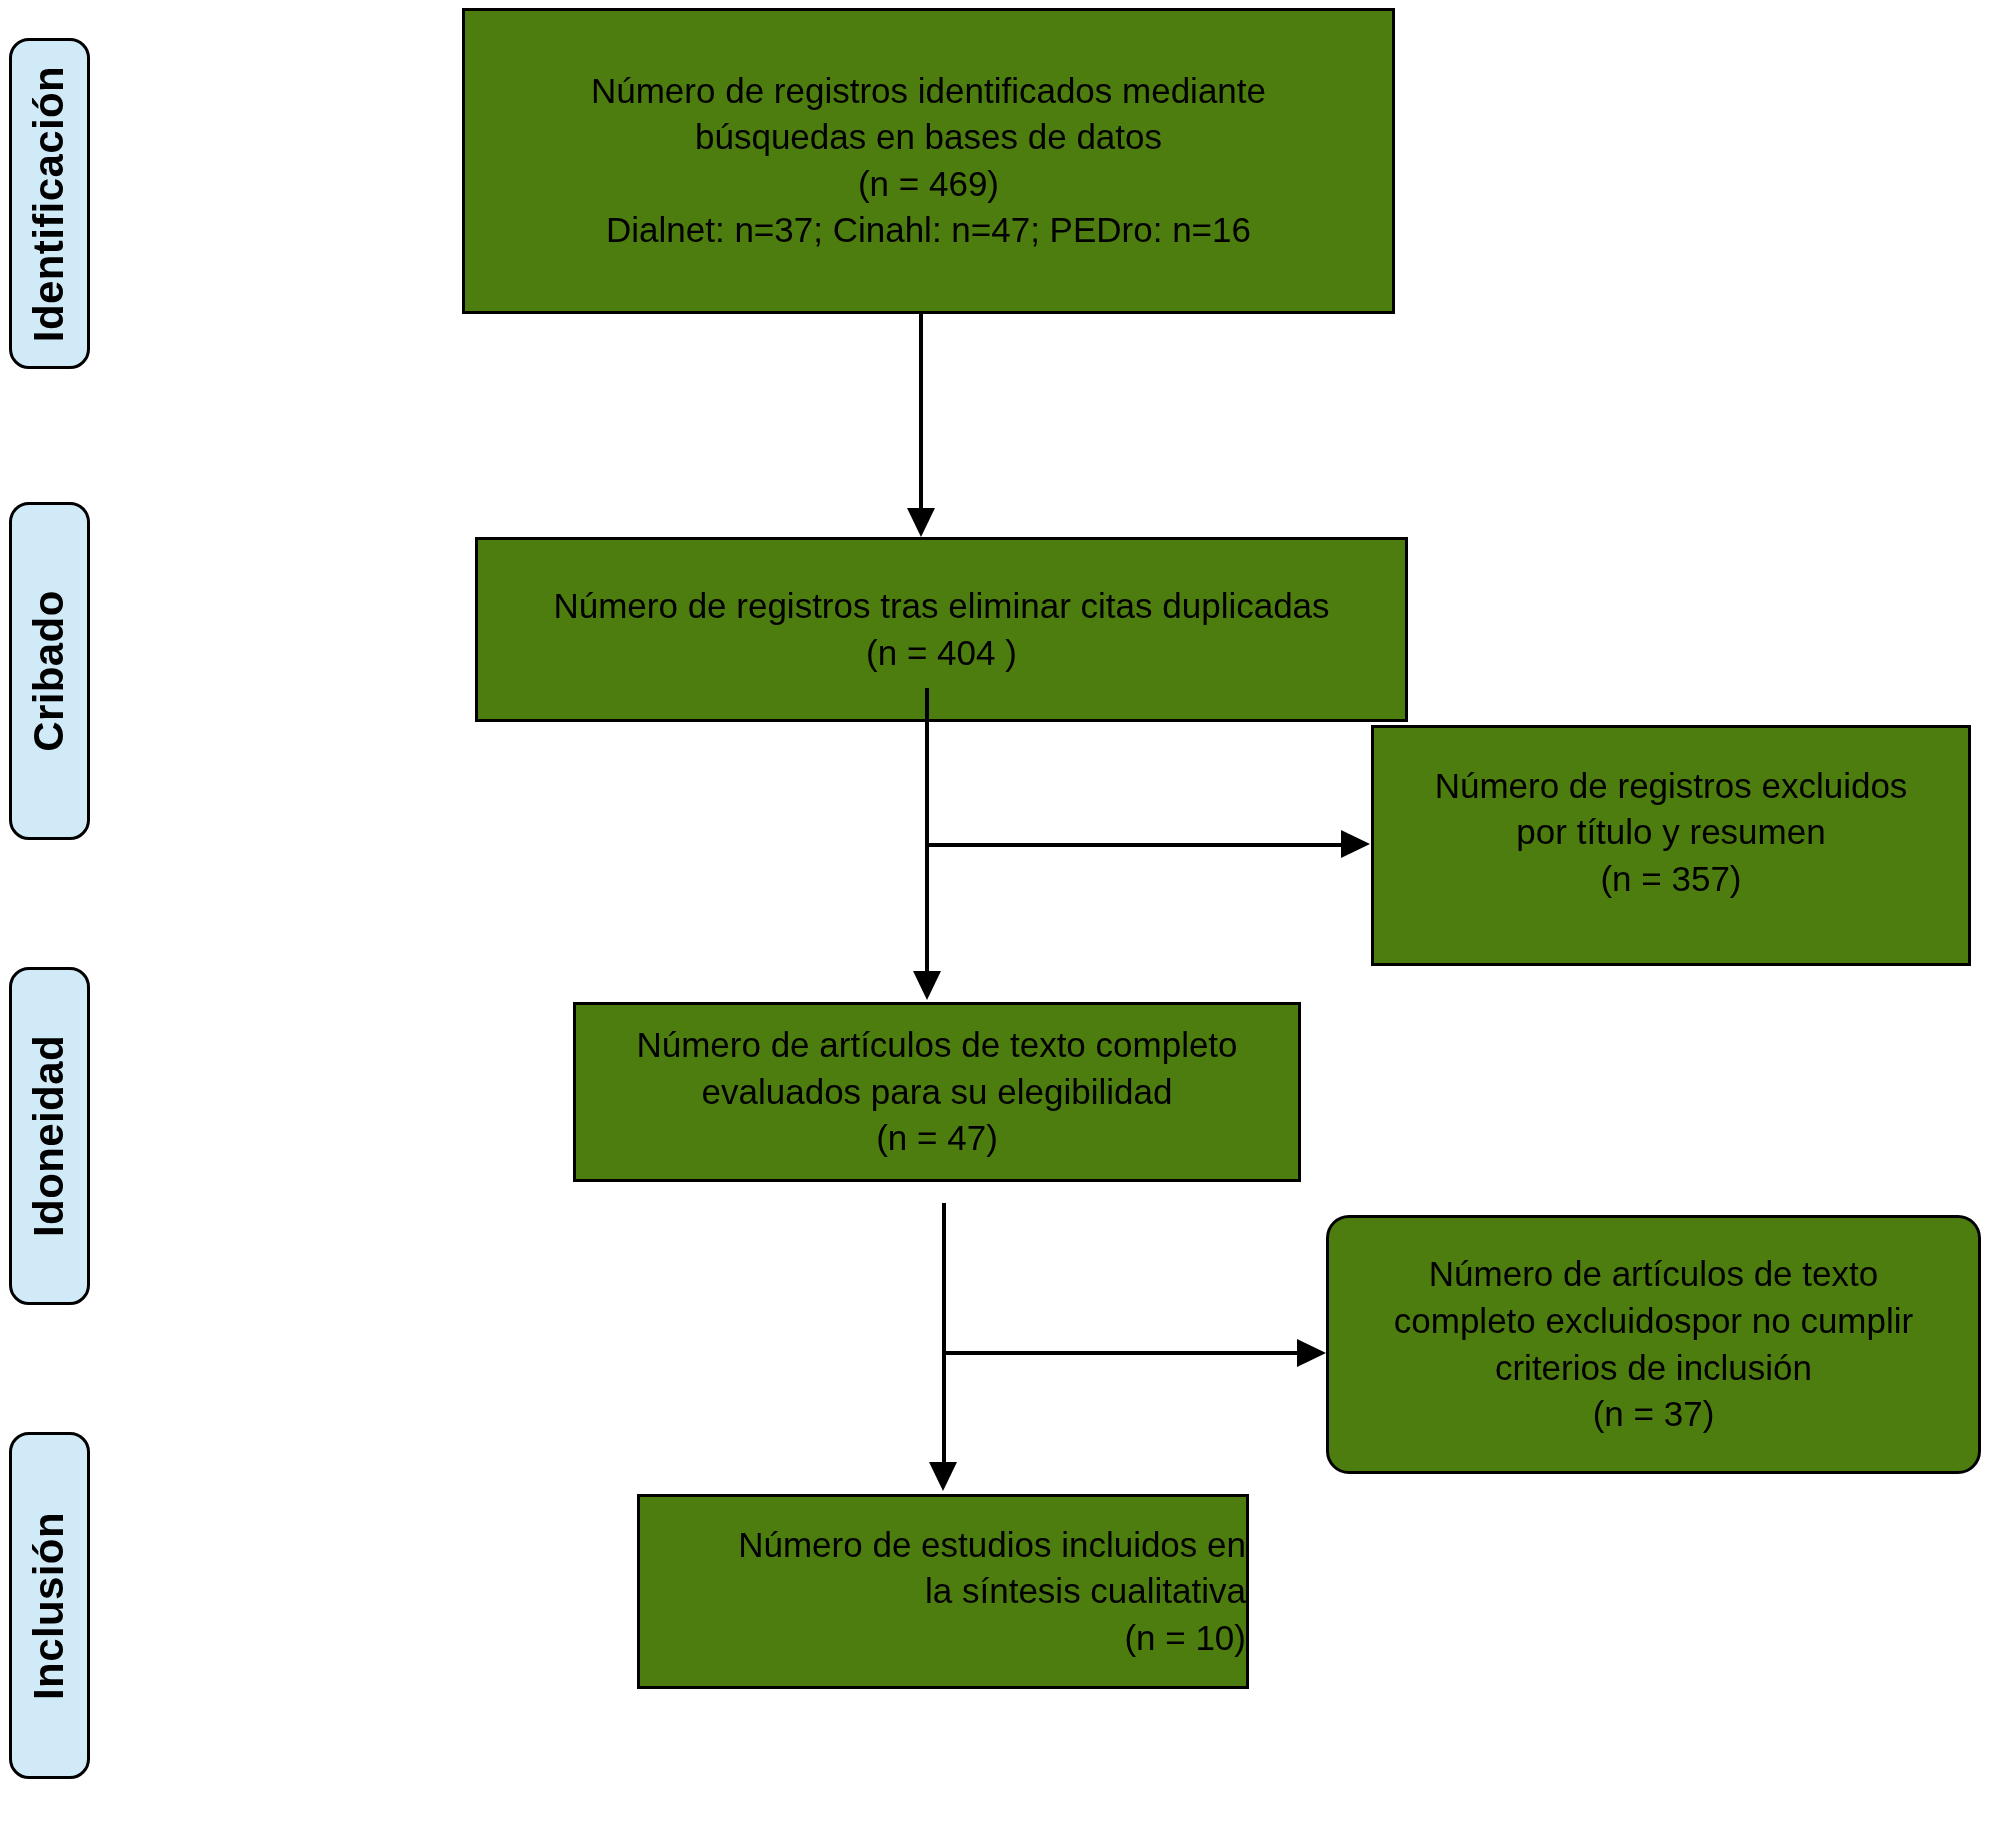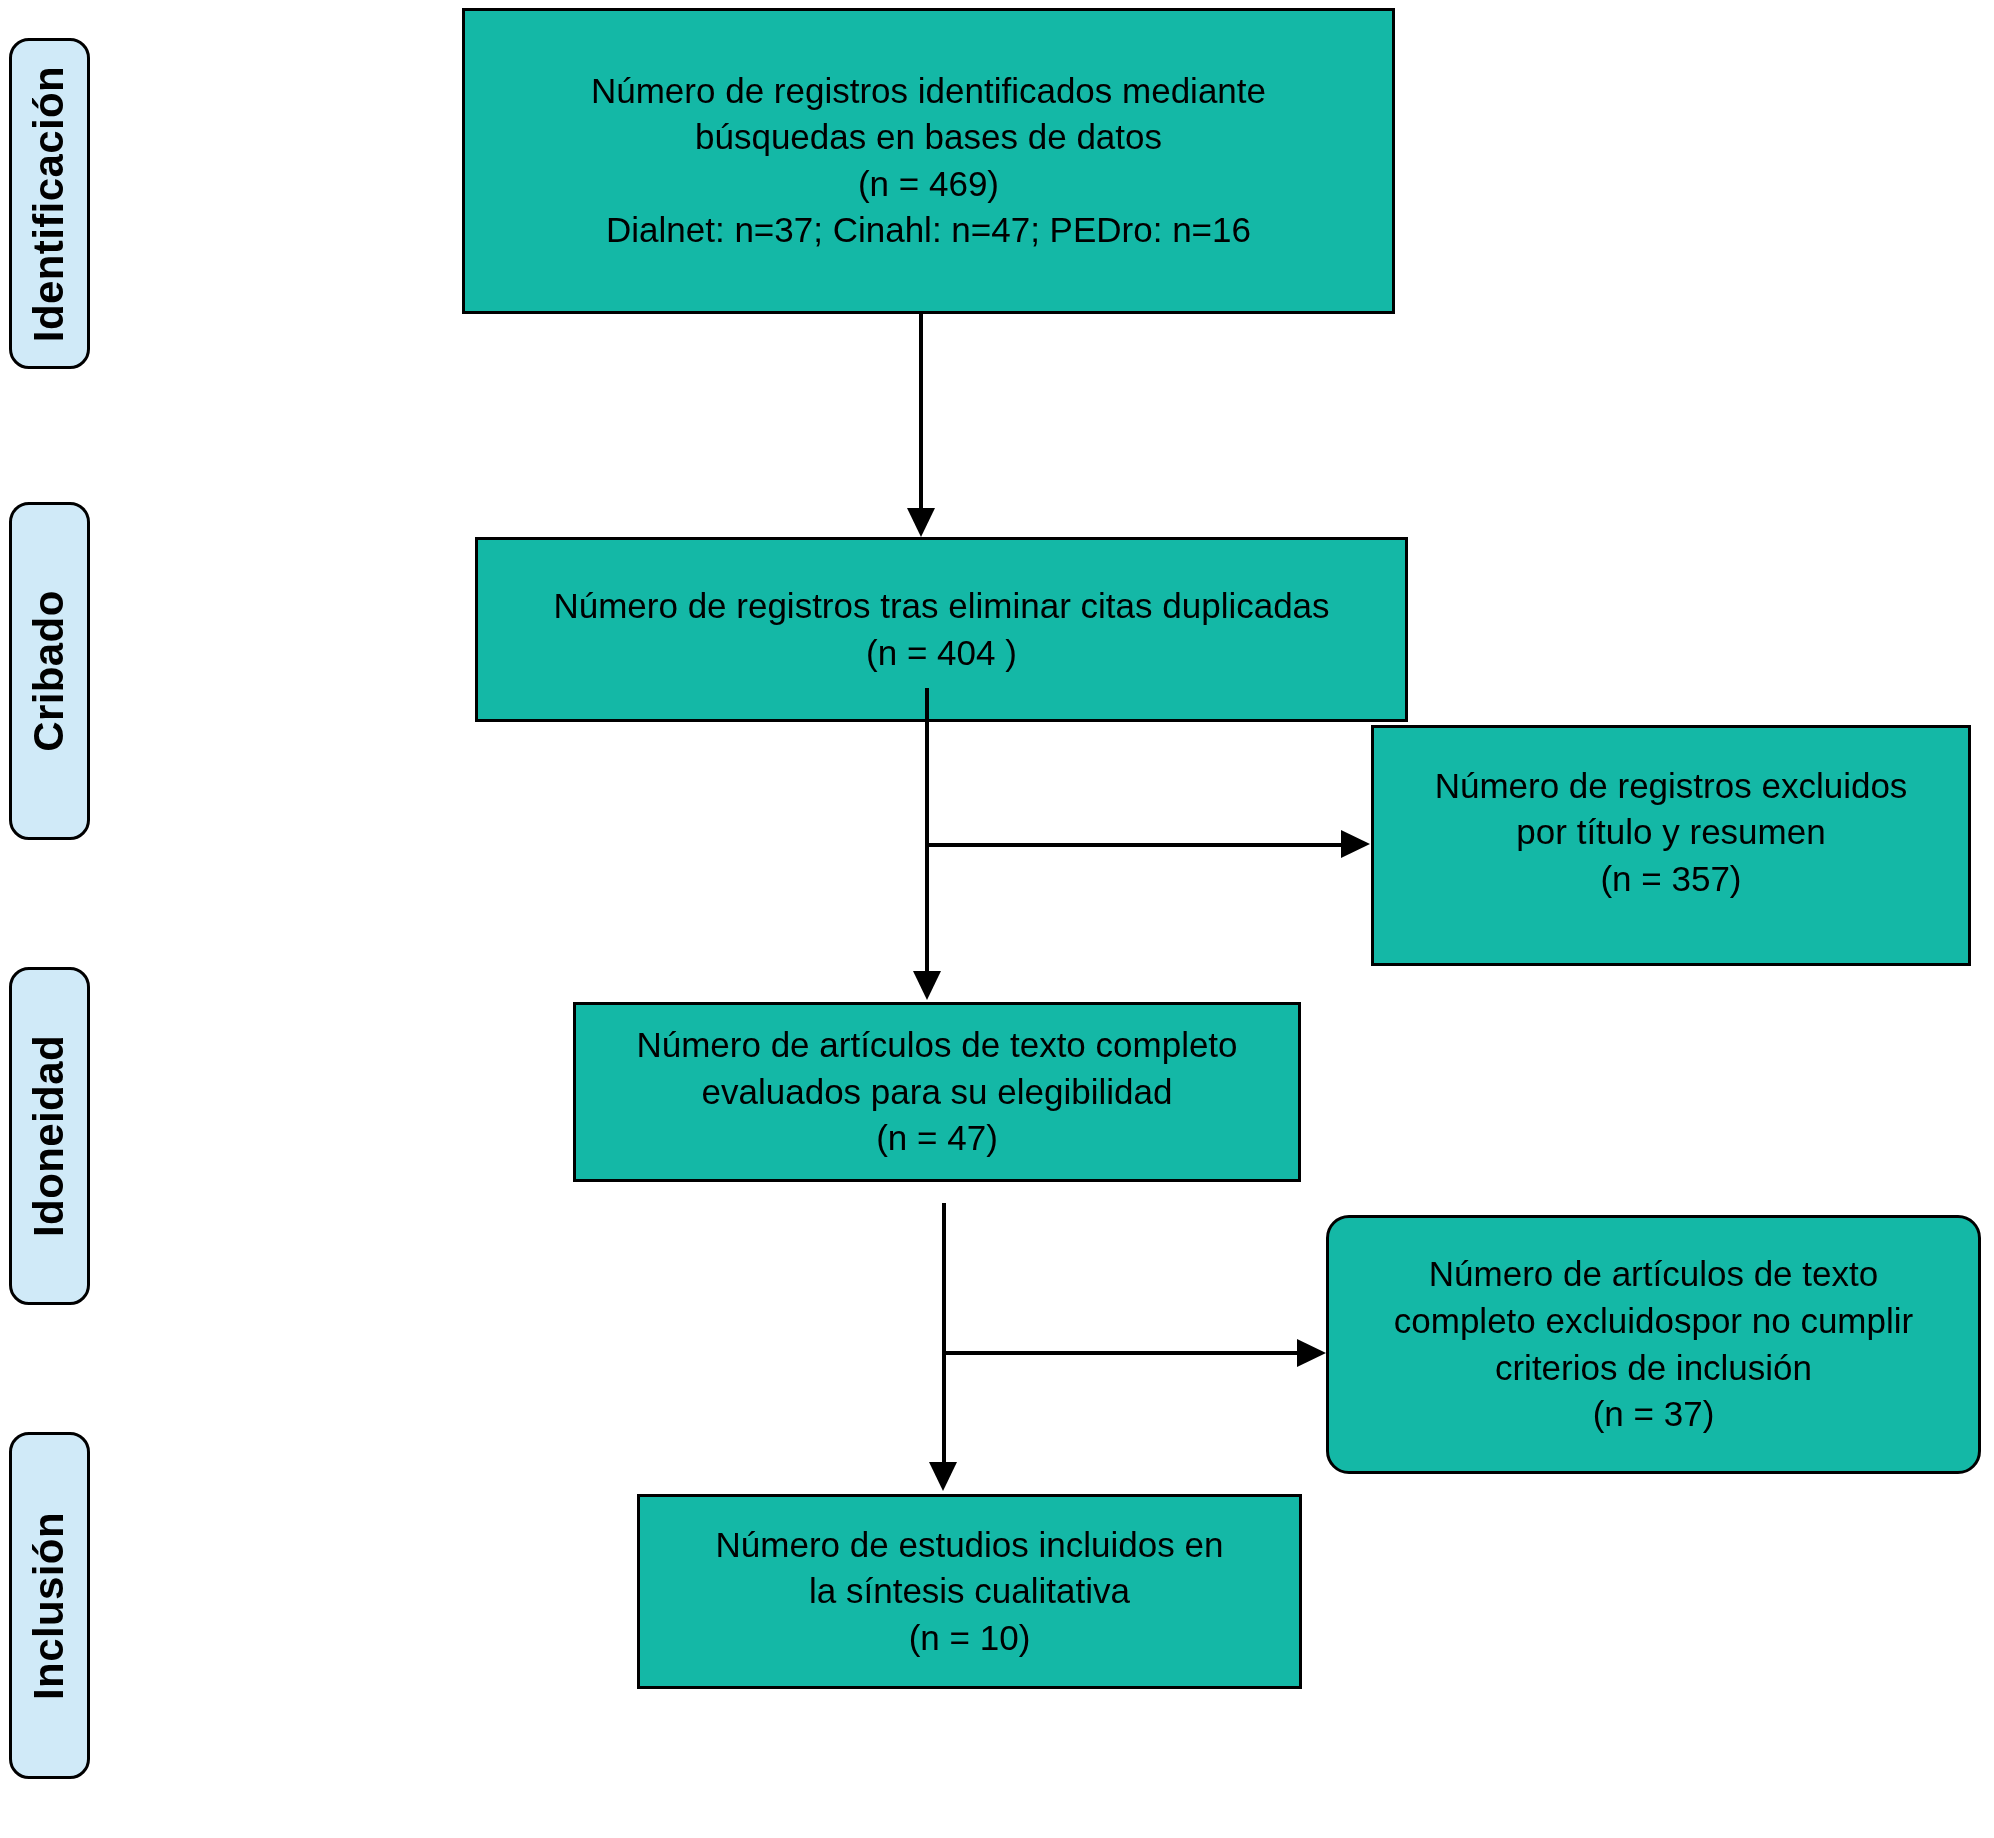--- a/index.html
+++ b/index.html
@@ -28,21 +28,21 @@
   .stage-label span{
     transform:rotate(-90deg);
     white-space:nowrap;
     font-size:42px;
     font-weight:bold;
     letter-spacing:0.4px;
   }
   
   .flow-box{
     position:absolute;
-    background:#14b8a6;
+    background:#4d7c0f;
     border:3.8px solid #000;
     display:flex;
     flex-direction:column;
     align-items:center;
     justify-content:center;
     text-align:center;
     font-size:35px;
     line-height:1.33;
   }
   .flow-box .bline{white-space:nowrap;}
@@ -120,20 +120,20 @@
   <div class="hline" style="left:943px;top:1351px;width:355px;"></div>
   <div class="ah-right" style="left:1297px;top:1339px;"></div>
 
   <div class="flow-box" style="left:1326px;top:1215px;width:655px;height:259px;border-radius:23px;">
     <div class="bline">Número de artículos de texto</div>
     <div class="bline">completo excluidospor no cumplir</div>
     <div class="bline">criterios de inclusión</div>
     <div class="bline">(n = 37)</div>
   </div>
 
-  <div class="flow-box" style="left:637px;top:1494px;width:665px;height:195px;">
+  <div class="flow-box" style="left:637px;top:1494px;width:612px;height:195px;align-items:flex-end;">
     <div class="bline">Número de estudios incluidos en</div>
     <div class="bline">la síntesis cualitativa</div>
     <div class="bline">(n = 10)</div>
   </div>
 
 </div>
 
 
 </body></html>

